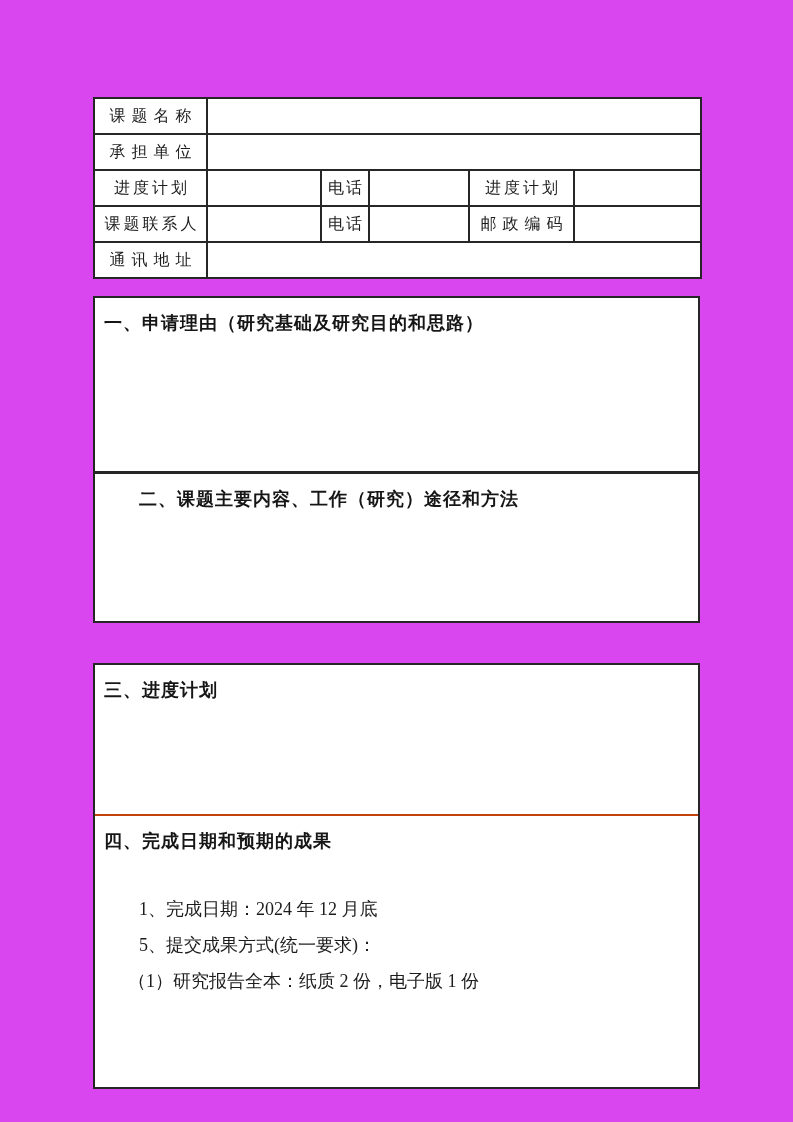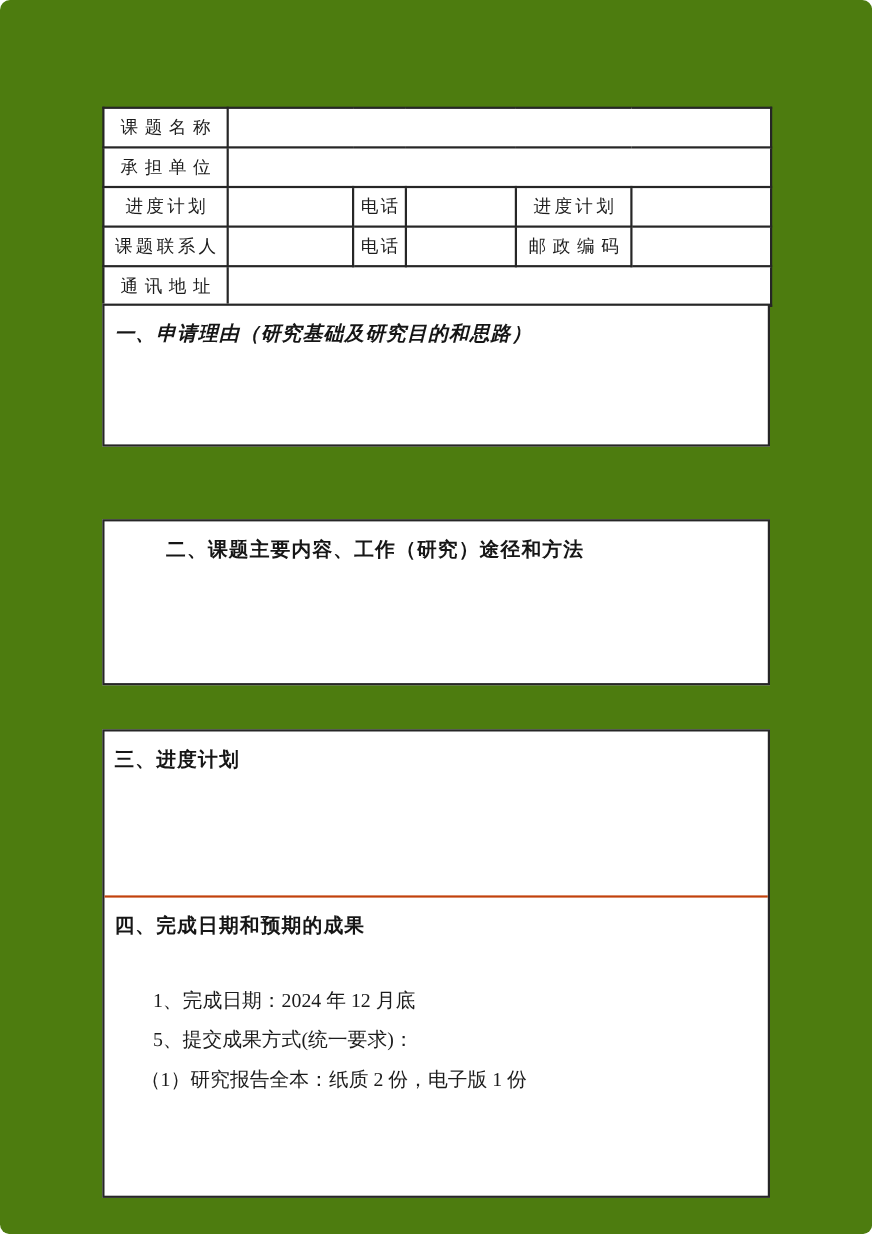--- a/index.html
+++ b/index.html
@@ -1,24 +1,23 @@
 <!DOCTYPE html>
 <html><head>
 <meta charset="utf-8">
 <style>
   html, body { margin: 0; padding: 0; background: #ffffff; }
   .page {
     position: relative;
     width: 793px;
     height: 1122px;
-    background: #4d7c0f;
+    background: #d946ef;
     font-family: "Liberation Serif", "DejaVu Serif", serif;
     color: #1c1c1c;
     overflow: hidden;
-    border-radius: 9px;
   }
 
   
   table.info {
     position: absolute;
     left: 93px;
     top: 97px;
     width: 607px;
     border-collapse: collapse;
     table-layout: fixed;
@@ -39,36 +38,36 @@
 
   
   .box {
     position: absolute;
     left: 93px;
     width: 607px;
     border: 2px solid #262626;
     box-sizing: border-box;
     background: #ffffff;
   }
-  #sec1 { top: 276px; height: 130px; font-style: italic; }
+  #sec1 { top: 296px; height: 177px; }
   #sec2 { top: 472px; height: 151px; }
   #sec34 { top: 663px; height: 426px; }
   .sec3-region { height: 149px; box-sizing: border-box; }
   .sec4-region { border-top: 2px solid #c2410c; box-sizing: border-box; height: 184px; }
 
   .heading {
     font-family: "Liberation Sans", "DejaVu Sans", sans-serif;
     font-weight: bold;
     font-size: 18px;
     line-height: 24px;
     letter-spacing: 1px;
     padding: 13px 6px 0 9px;
     color: #161616;
   }
-  .heading.indented { padding-left: 56px; }
+  .heading.indented { padding-left: 44px; }
 
   .fill-area { width: 100%; }
   #sec1 .fill-area { height: 100px; }
   #sec2 .fill-area { height: 104px; }
   .sec3-region .fill-area { height: 102px; }
 
   .body-line {
     font-family: "Liberation Serif", "DejaVu Serif", serif;
     font-size: 18px;
     line-height: 36px;

